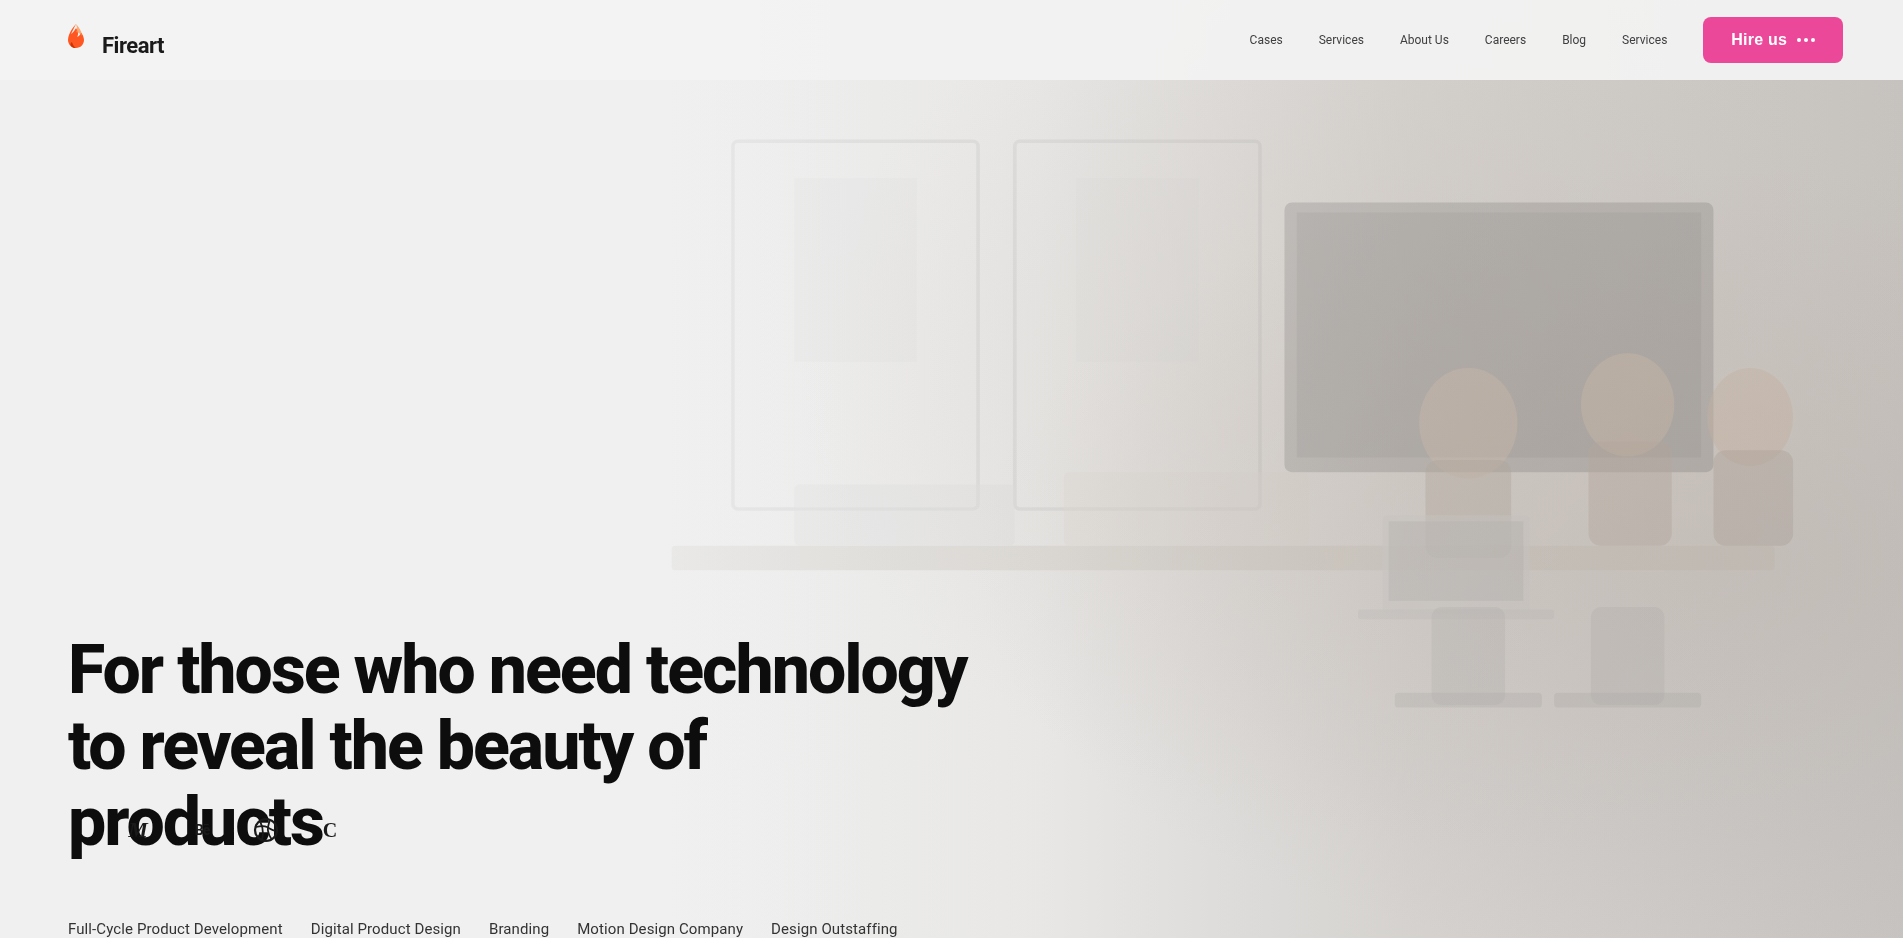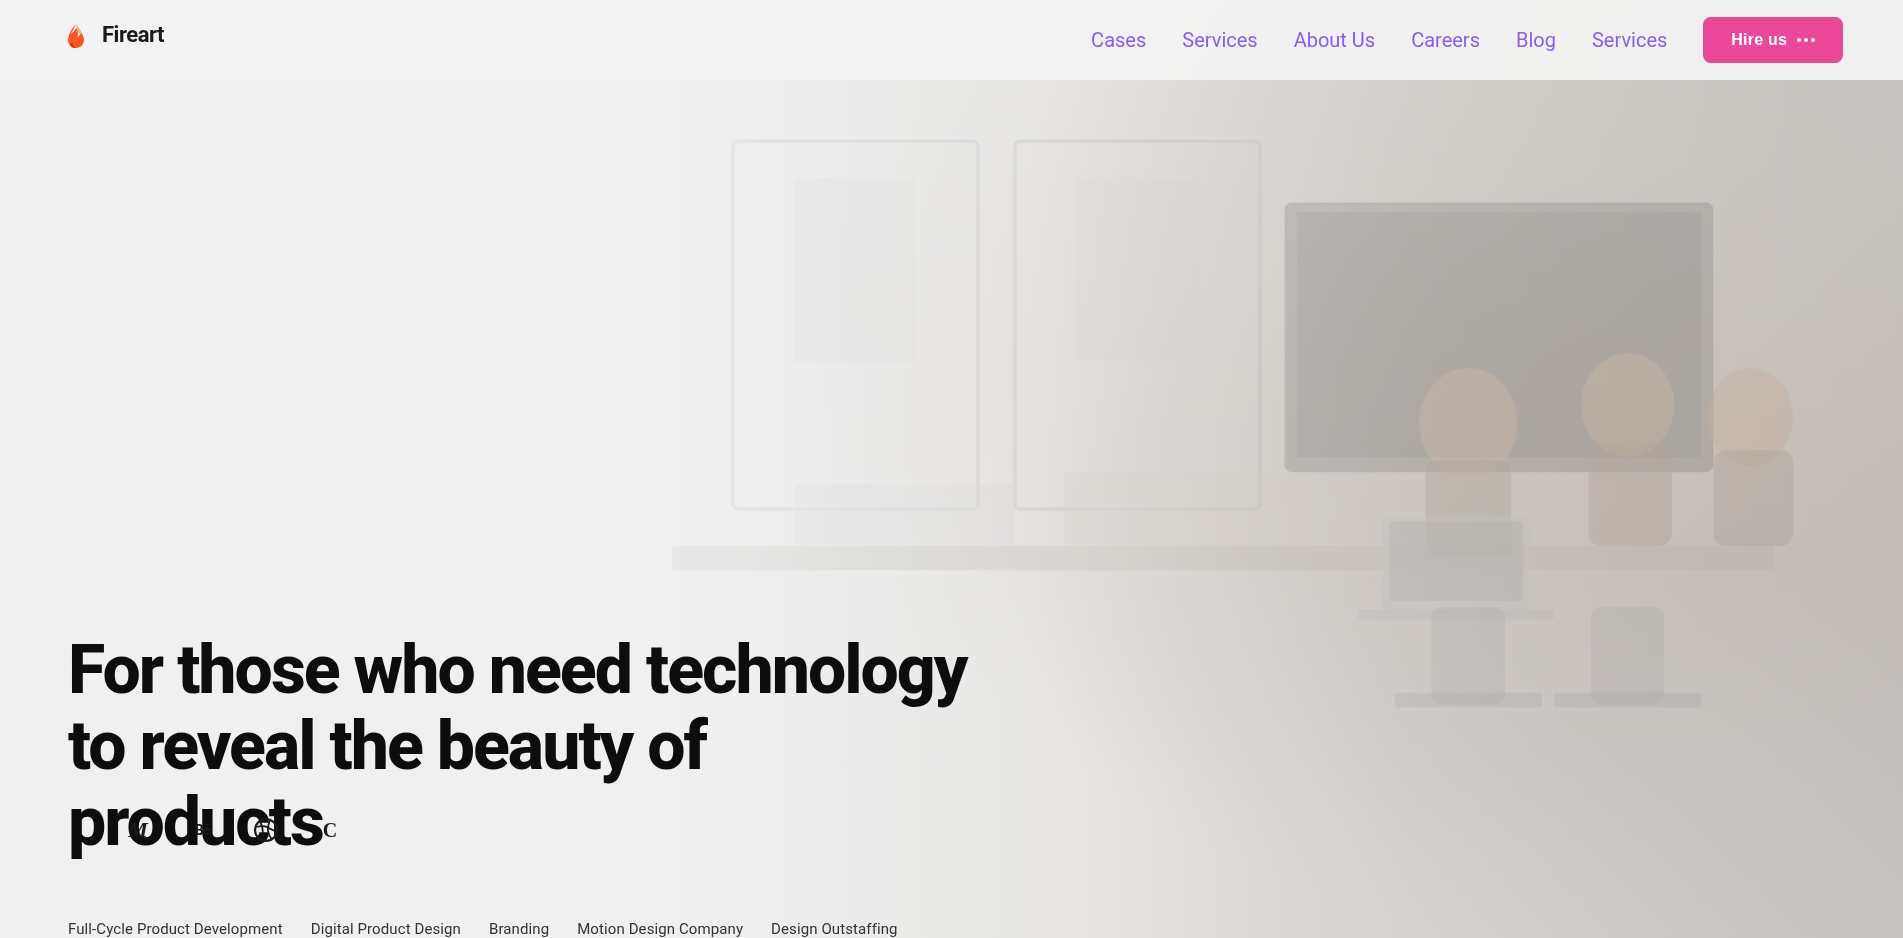--- a/index.html
+++ b/index.html
@@ -25,21 +25,21 @@
       background: rgba(242, 242, 242, 0.95);
       display: flex;
       align-items: center;
       justify-content: space-between;
       padding: 0 60px;
       z-index: 100;
     }
 
     .logo-area {
       display: flex;
-      align-items: flex-start;
+      align-items: flex-end;
       gap: 10px;
       cursor: pointer;
     }
 
     .logo-icon {
       width: 32px;
       height: 36px;
     }
 
     .logo-text {
@@ -49,22 +49,22 @@
       letter-spacing: -0.5px;
     }
 
     .nav {
       display: flex;
       align-items: center;
       gap: 36px;
     }
 
     .nav-item {
-      font-size: 20px;
-      color: #8b5cf6;
+      font-size: 12px;
+      color: #404040;
       cursor: pointer;
       text-decoration: none;
       font-weight: 400;
     }
 
     .hire-btn {
       background: #ec4899;
       color: #fff;
       border: none;
       padding: 14px 28px;

